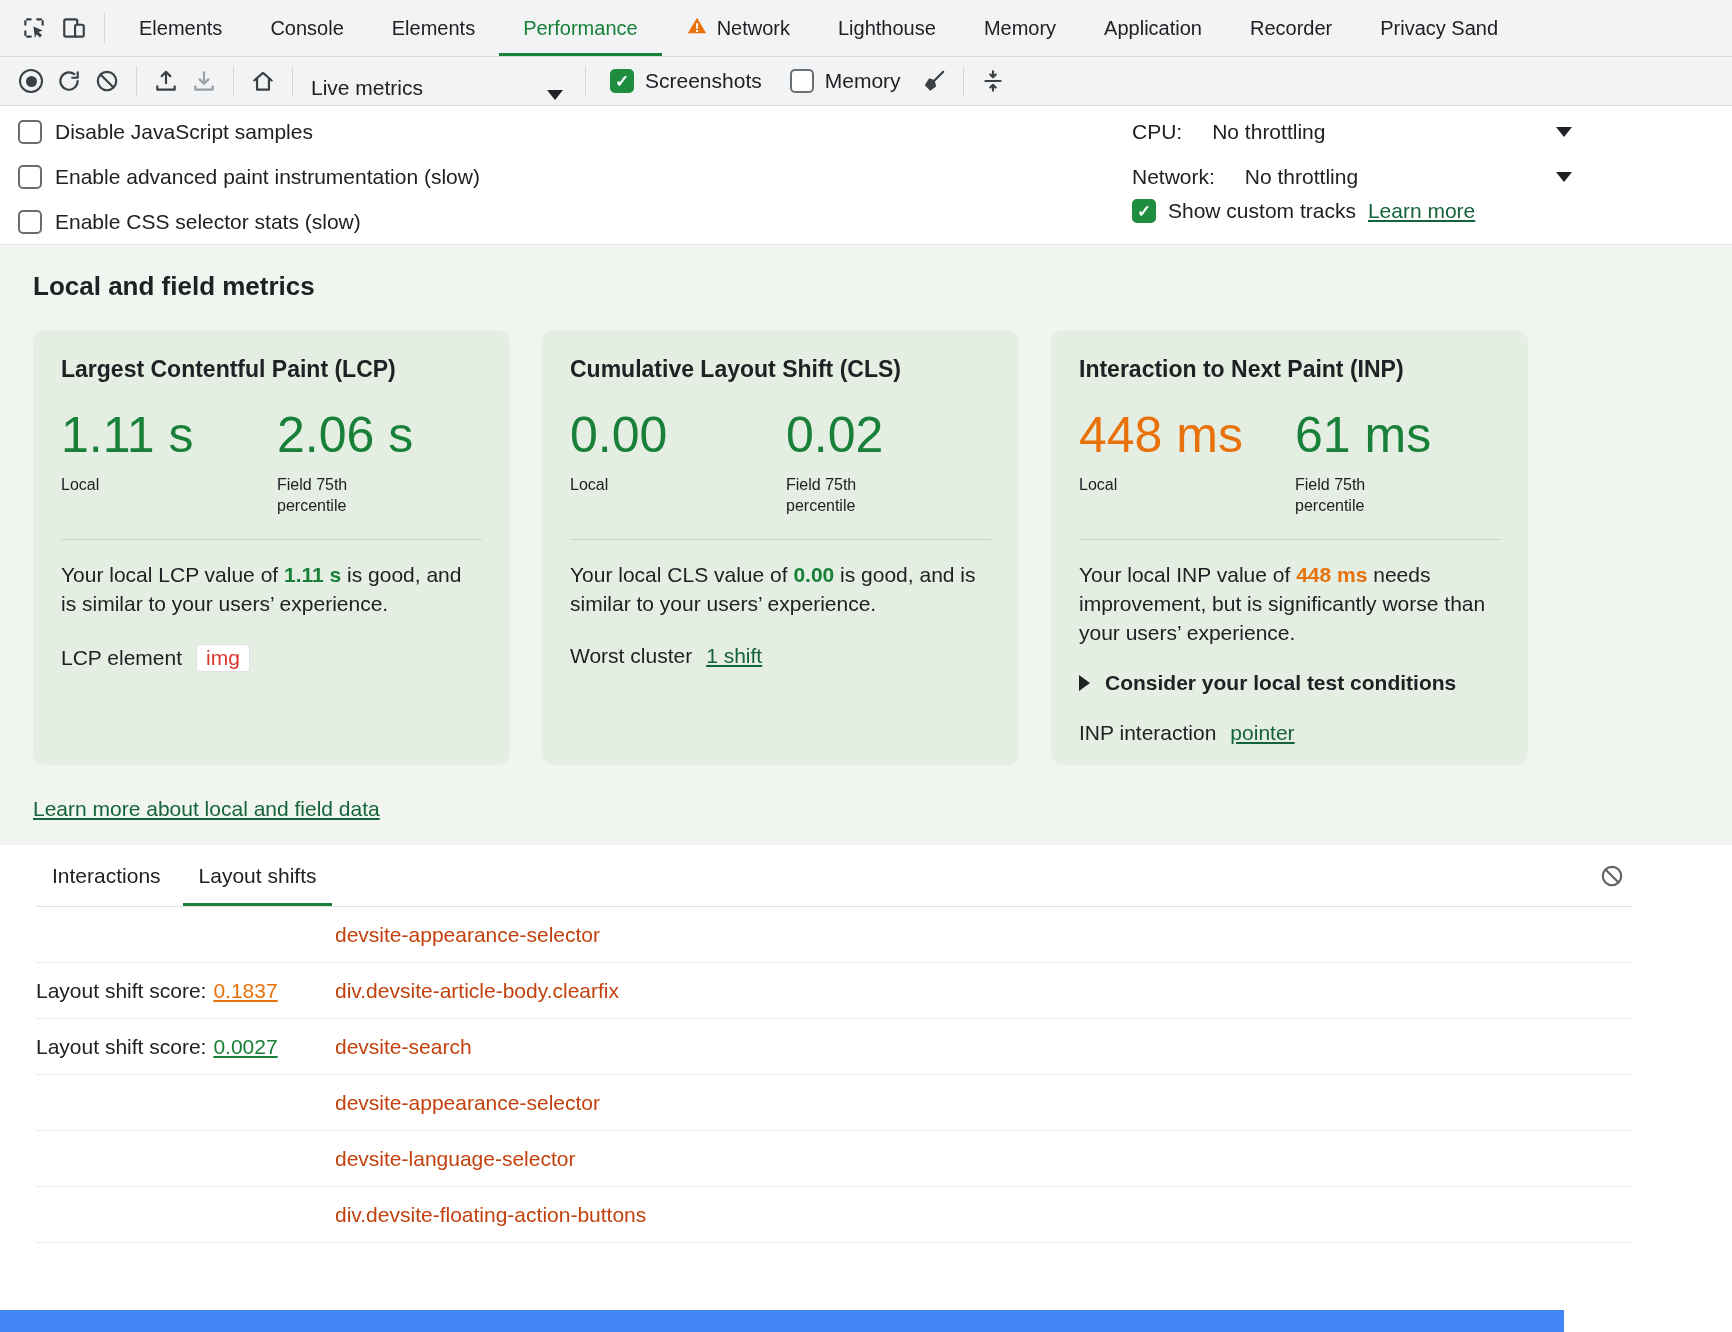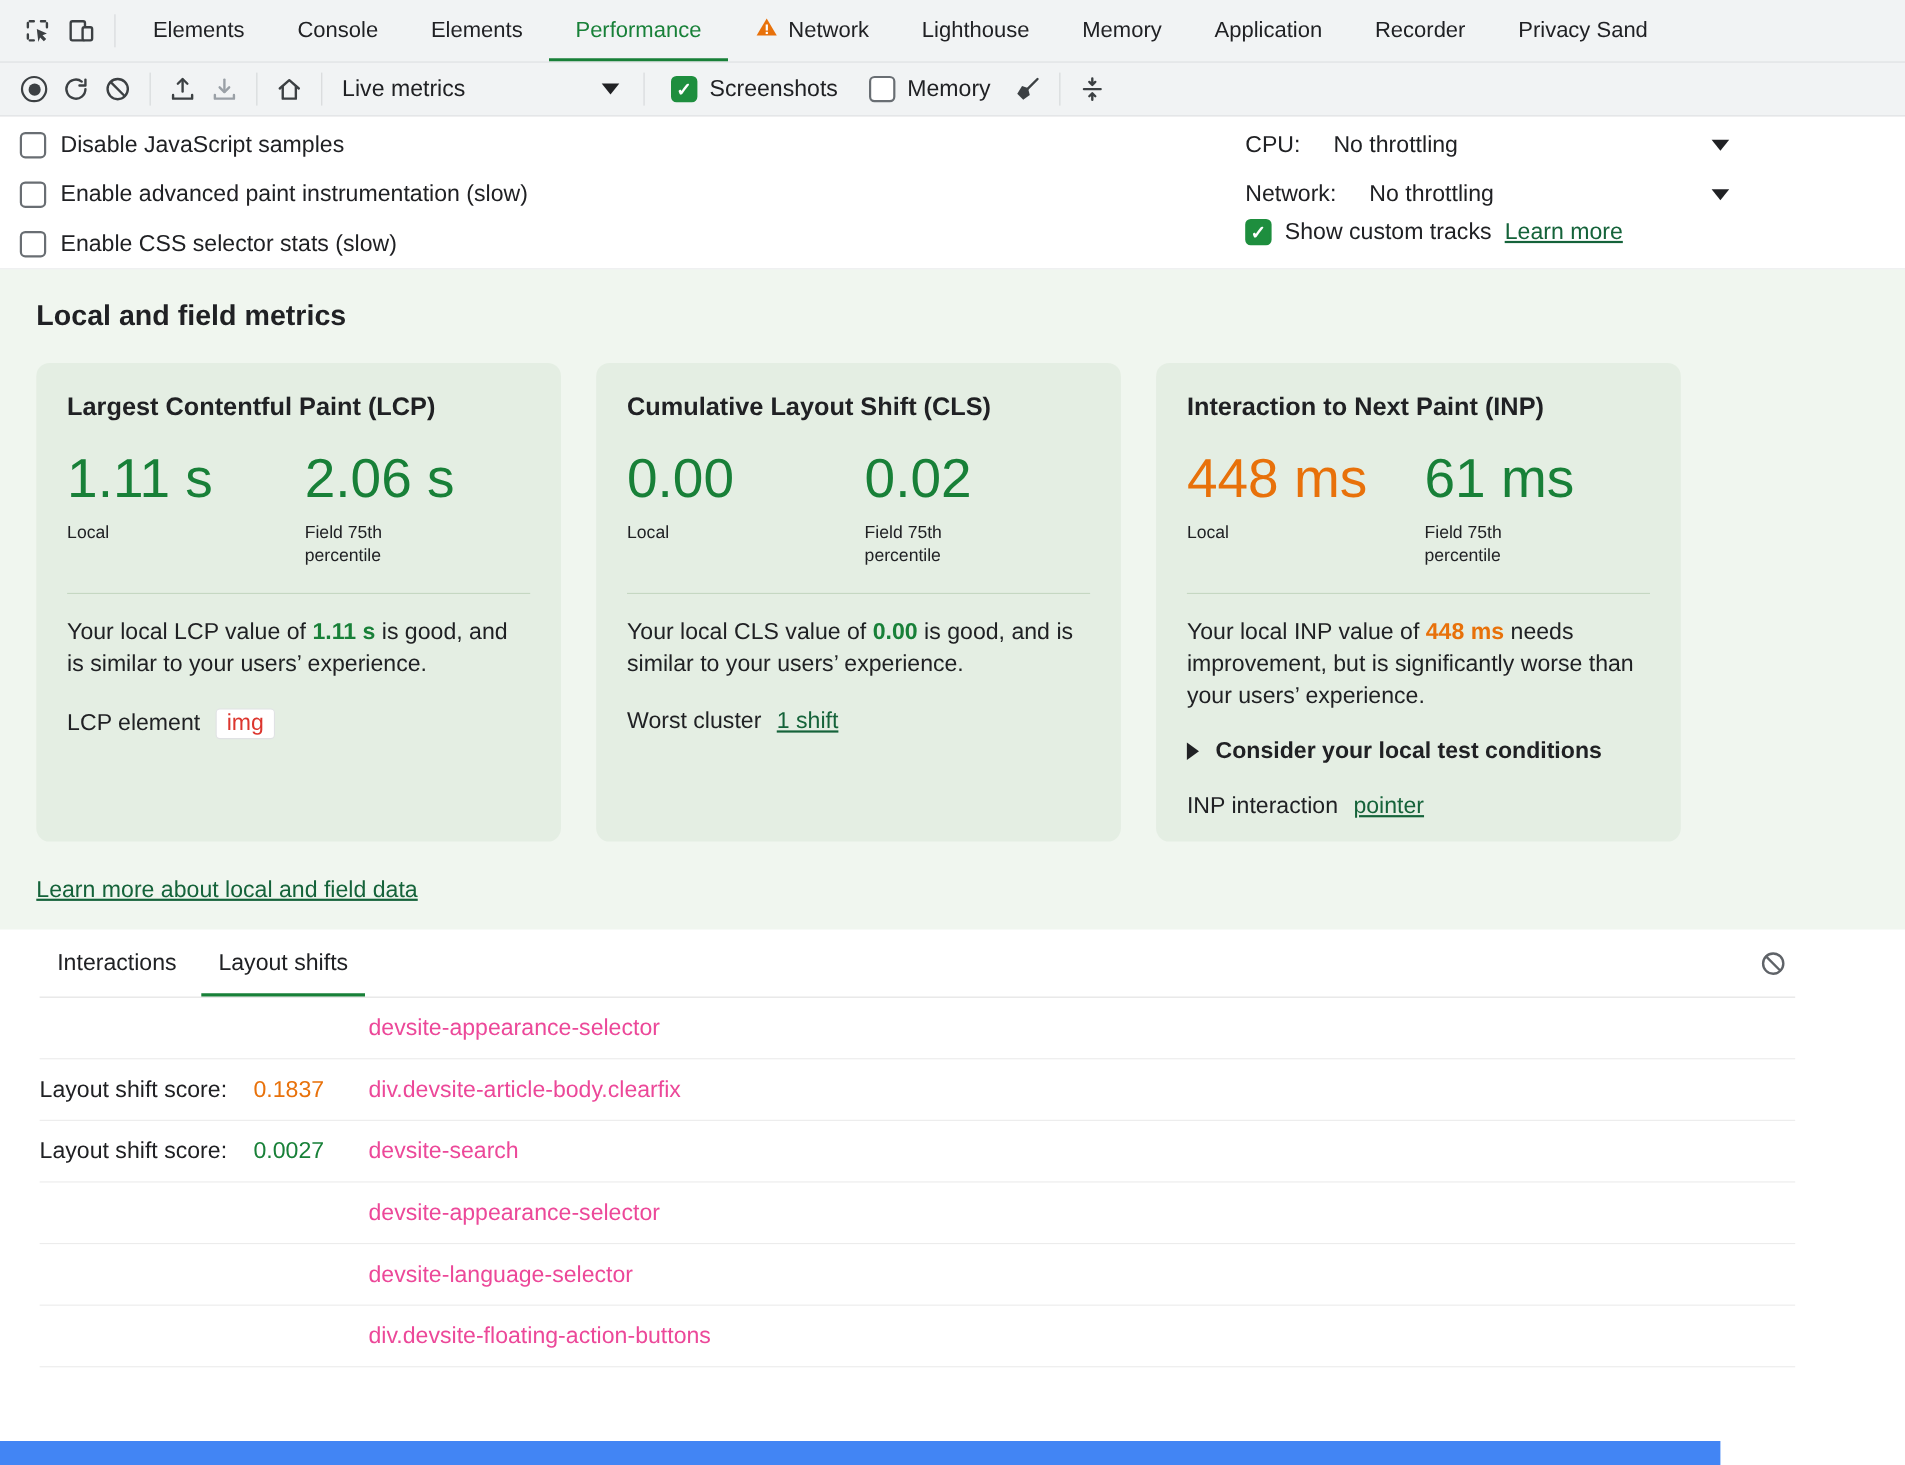--- a/index.html
+++ b/index.html
@@ -29,21 +29,21 @@
   
   .toolbar {
     height:49px; background:#f1f3f4; border-bottom:1px solid #d7d9dc;
     display:flex; align-items:center; padding-left:12px;
   }
   .toolbar .ibtn { width:38px; height:38px; }
   .record-ring { width:24px; height:24px; border:2.5px solid #3c4043; border-radius:50%;
     display:flex; align-items:center; justify-content:center; }
   .record-dot { width:11px; height:11px; background:#3c4043; border-radius:50%; }
   .dropdown {
-    display:flex; align-items:center; justify-content:space-between;
+    display:flex; align-items:flex-end; justify-content:space-between;
     width:272px; padding:0 12px 0 8px; font-size:21px; cursor:pointer; height:38px; border-radius:4px;
   }
   .caret { width:0; height:0; border-left:8px solid transparent; border-right:8px solid transparent;
     border-top:10px solid #202124; flex:0 0 auto; }
   .checkctl { display:flex; align-items:center; gap:11px; font-size:21px; margin:0 14px; cursor:pointer; }
   .cb { width:24px; height:24px; border:2px solid #696e73; border-radius:5px; background:#fff;
     display:flex; align-items:center; justify-content:center; flex:0 0 auto; }
   .cb.checked { background:#1e8e3e; border-color:#1e8e3e; }
   .cb.checked::after { content:"✓"; color:#fff; font-size:17px; font-weight:bold; line-height:1; }
   
@@ -81,22 +81,22 @@
     border-left:11px solid #202124; flex:0 0 auto; }
   .learn-more { display:inline-block; margin-top:32px; font-size:21px; }
   
   .log { padding:0 100px 0 36px; }
   .log-tabs { height:62px; display:flex; align-items:center; border-bottom:1px solid #e0e0e0; }
   .log-tab { padding:0 16px; height:100%; display:flex; align-items:center; font-size:21px; cursor:pointer; margin-right:6px; }
   .log-tab.active { font-weight:500; box-shadow:inset 0 -3px 0 #188038; }
   .log-tabs .ibtn { margin-left:auto; }
   .log-row { height:56px; display:flex; align-items:center; border-bottom:1px solid #ececec; font-size:21px; }
   .cell.score { width:299px; flex:0 0 auto; }
-  .score-val { margin-left:24px; font-weight:500; }
-  .red-link { color:#ec4899; cursor:pointer;margin-top:32px; }
+  .score-val { margin-left:7px; font-weight:500;text-decoration:underline; }
+  .red-link { color:#c2410c; cursor:pointer;margin-top:32px; }
   
   .bottom-bar { position:absolute; left:0; bottom:0; width:1564px; height:22px; background:#4285f4; }
 </style>
 </head>
 <body>
 
 <div>
 
   <header class="tabbar">
     <div class="ibtn">

